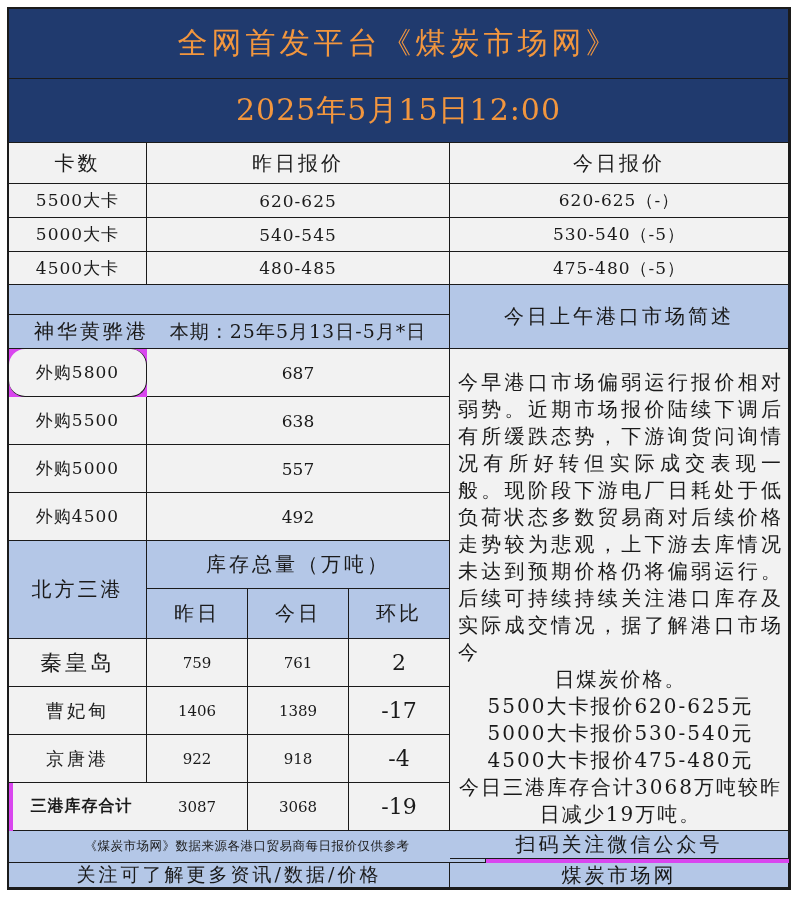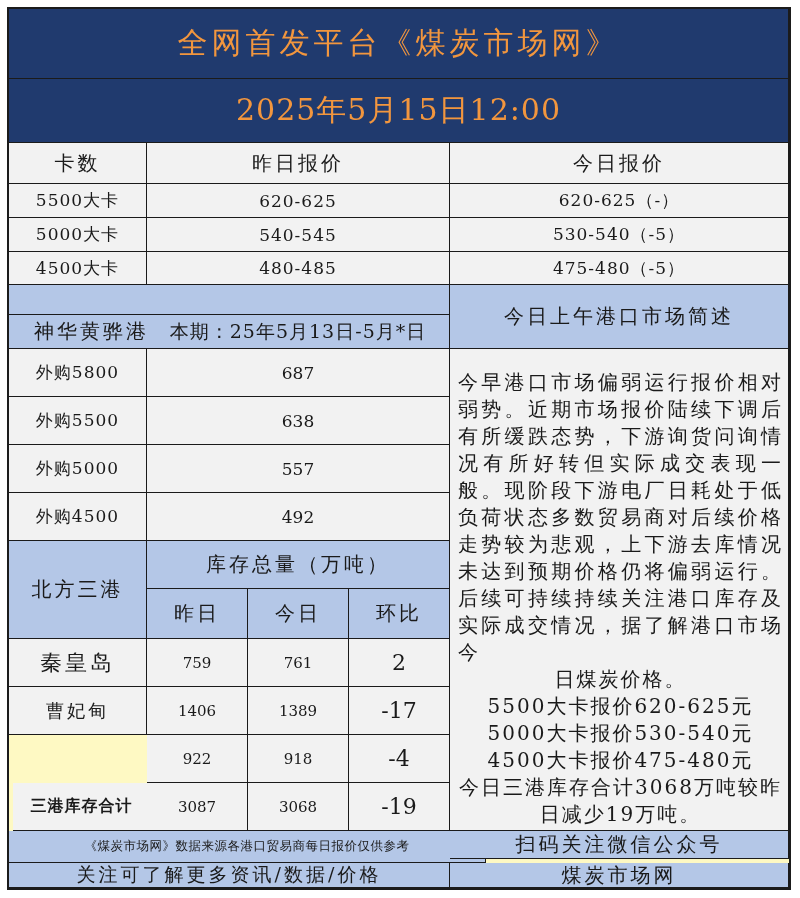--- a/index.html
+++ b/index.html
@@ -1,19 +1,19 @@
 <!DOCTYPE html>
 <html><head>
 <meta charset="utf-8">
 <style>
   html, body { margin:0; padding:0; background:#ffffff; }
   body { width:800px; height:898px; position:relative; overflow:hidden;
          font-family: "DejaVu Serif", "Liberation Serif", serif; color:#1a1a1a; }
   .sheet { position:absolute; left:7px; top:7px; width:784px; height:883px;
-           border:2px solid #1b1b1b; box-sizing:border-box; background:#fef9c3; }
+           border:2px solid #1b1b1b; box-sizing:border-box; background:#d946ef; }
   .cell { position:absolute; box-sizing:border-box; display:flex; align-items:center; justify-content:center;
           border-right:1.5px solid #1b1b1b; border-bottom:1.5px solid #1b1b1b; text-align:center; }
   .navy { background:#203a6e; color:#f2963e; }
   .blue { background:#b4c7e7; }
   .gray { background:#f2f2f2; }
   .title { font-size:30px; letter-spacing:4px; font-family:"DejaVu Serif", serif; }
   .date  { font-size:30px; letter-spacing:1px; }
   .h20 { font-size:20px; letter-spacing:3px; }
   .t18 { font-size:17px; letter-spacing:1px; }
   .num { font-size:17px; }
@@ -48,21 +48,21 @@
   <div class="cell gray t18" style="left:138px;top:243px;width:303px;height:33px;">480-485</div>
   <div class="cell gray t18" style="left:441px;top:243px;width:339px;height:33px;">475-480（-5）</div>
 
   <div class="cell blue" style="left:0;top:276px;width:441px;height:30px;"></div>
 
   <div class="cell blue h20" style="left:441px;top:276px;width:339px;height:64px;">今日上午港口市场简述</div>
 
   <div class="cell blue h20" style="left:0;top:306px;width:166px;height:34px;">神华黄骅港</div>
   <div class="cell blue t18" style="left:138px;top:306px;width:303px;height:34px;font-size:19px;">本期：25年5月13日-5月*日</div>
 
-  <div class="cell gray t18" style="left:0;top:340px;width:138px;height:48px;">外购5800</div>
+  <div class="cell gray t18" style="left:0;top:340px;width:138px;height:48px;border-radius:16px;">外购5800</div>
   <div class="cell gray num" style="left:138px;top:340px;width:303px;height:48px;">687</div>
   <div class="cell gray t18" style="left:0;top:388px;width:138px;height:48px;">外购5500</div>
   <div class="cell gray num" style="left:138px;top:388px;width:303px;height:48px;">638</div>
   <div class="cell gray t18" style="left:0;top:436px;width:138px;height:48px;">外购5000</div>
   <div class="cell gray num" style="left:138px;top:436px;width:303px;height:48px;">557</div>
   <div class="cell gray t18" style="left:0;top:484px;width:138px;height:48px;">外购4500</div>
   <div class="cell gray num" style="left:138px;top:484px;width:303px;height:48px;">492</div>
 
   <div class="cell blue h20" style="left:138px;top:532px;width:303px;height:48px;">库存总量（万吨）</div>
   <div class="cell blue h20" style="left:0;top:532px;width:138px;height:98px;">北方三港</div>
@@ -73,20 +73,21 @@
   <div class="cell gray h20" style="left:0;top:630px;width:138px;height:48px;font-size:22px;">秦皇岛</div>
   <div class="cell gray num" style="left:138px;top:630px;width:101px;height:48px;font-size:15px;">759</div>
   <div class="cell gray num" style="left:239px;top:630px;width:101px;height:48px;font-size:15px;">761</div>
   <div class="cell gray big" style="left:340px;top:630px;width:101px;height:48px;">2</div>
 
   <div class="cell gray h20" style="left:0;top:678px;width:138px;height:48px;font-size:18px;">曹妃甸</div>
   <div class="cell gray num" style="left:138px;top:678px;width:101px;height:48px;font-size:15px;">1406</div>
   <div class="cell gray num" style="left:239px;top:678px;width:101px;height:48px;font-size:15px;">1389</div>
   <div class="cell gray big" style="left:340px;top:678px;width:101px;height:48px;">-17</div>
 
+  <div class="cell gray h20" style="left:0;top:726px;width:138px;height:48px;font-size:18px;">京唐港</div>
   <div class="cell gray num" style="left:138px;top:726px;width:101px;height:48px;font-size:15px;">922</div>
   <div class="cell gray num" style="left:239px;top:726px;width:101px;height:48px;font-size:15px;">918</div>
   <div class="cell gray big" style="left:340px;top:726px;width:101px;height:48px;">-4</div>
 
   <div class="cell gray h20" style="left:4px;top:774px;width:138px;height:48px;font-size:16px;letter-spacing:1px;font-weight:bold;">三港库存合计</div>
   <div class="cell gray num" style="left:138px;top:774px;width:101px;height:48px;font-size:15px;">3087</div>
   <div class="cell gray num" style="left:239px;top:774px;width:101px;height:48px;font-size:15px;">3068</div>
   <div class="cell gray big" style="left:340px;top:774px;width:101px;height:48px;">-19</div>
 
   <div class="cell gray" style="left:441px;top:340px;width:339px;height:482px;display:block;"></div>

